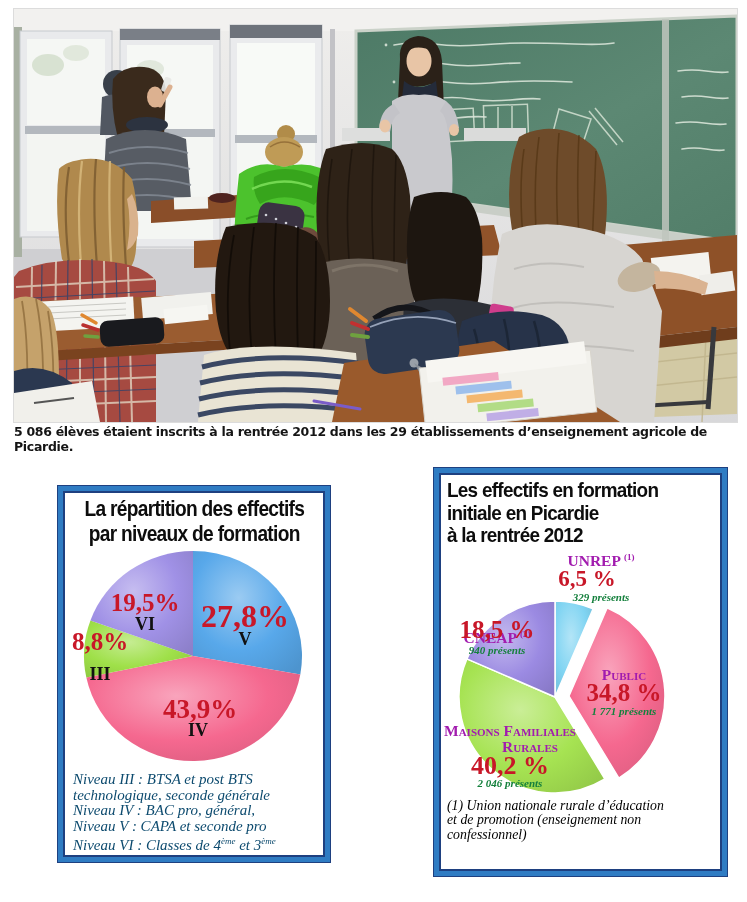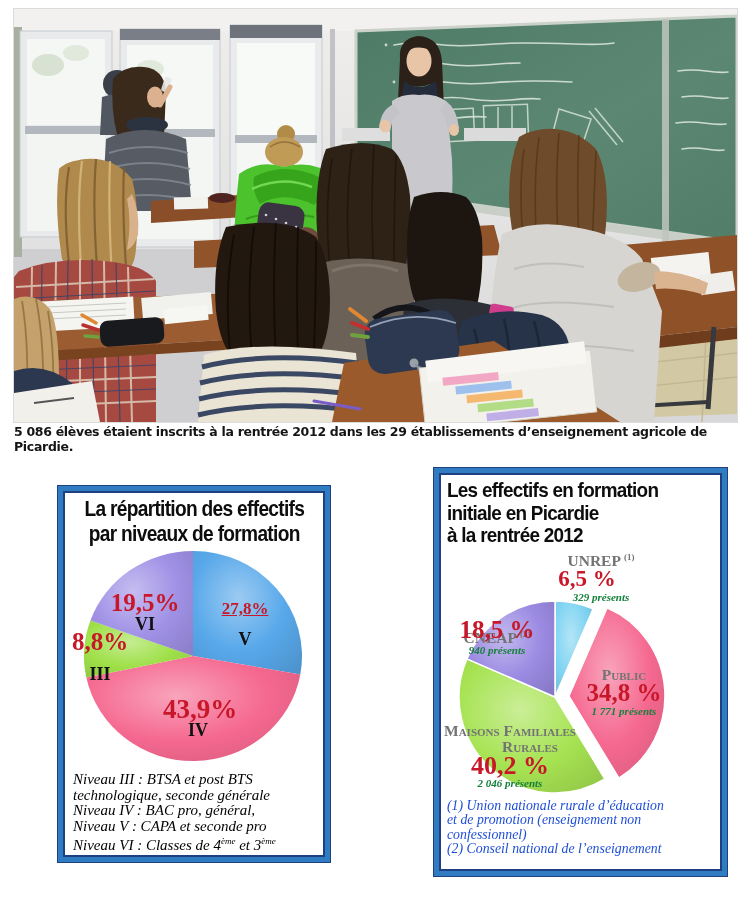--- a/index.html
+++ b/index.html
@@ -12,26 +12,26 @@
   .box-right{left:434px;top:468px;width:283px;height:398px;}
   .btitle{position:absolute;left:0;width:100%;font-weight:bold;color:#0d0d0d;}
   .btitle.center{text-align:center;}
   .btitle .line{display:block;line-height:25px;font-size:22px;letter-spacing:-0.8px;}
   .box-right .btitle .line{line-height:22.5px;font-size:21px;text-align:left;padding-left:8px;}
   .cond{display:inline-block;transform:scaleX(.87);transform-origin:50% 50%;white-space:nowrap;}
   .cond-l{display:inline-block;transform:scaleX(.9);transform-origin:0 50%;white-space:nowrap;}
   .pielayer{position:absolute;left:0;top:0;}
   .pct{position:absolute;transform:translateX(-50%);font-family:"Liberation Serif",serif;font-weight:bold;color:#c81728;white-space:nowrap;line-height:1.05;}
   .roman{position:absolute;transform:translateX(-50%);font-family:"Liberation Serif",serif;font-weight:bold;color:#111;white-space:nowrap;line-height:1;}
-  .orgname{position:absolute;transform:translateX(-50%);font-family:"Liberation Serif",serif;font-weight:bold;font-variant:small-caps;font-size:15.5px;color:#737373;white-space:nowrap;line-height:1;}
+  .orgname{position:absolute;transform:translateX(-50%);font-family:"Liberation Serif",serif;font-weight:bold;font-variant:small-caps;font-size:15.5px;color:#a21caf;white-space:nowrap;line-height:1;}
   .orgname .supr{font-size:9px;vertical-align:super;font-variant:normal;}
   .count{position:absolute;transform:translateX(-50%);font-family:"Liberation Serif",serif;font-weight:bold;font-style:italic;font-size:11px;color:#15803d;white-space:nowrap;line-height:1;}
-  .legend{position:absolute;left:10px;top:281px;width:246px;font-family:"Liberation Serif",serif;font-style:italic;font-size:15px;line-height:15.6px;color:#000000;}
+  .legend{position:absolute;left:10px;top:281px;width:246px;font-family:"Liberation Serif",serif;font-style:italic;font-size:15px;line-height:15.6px;color:#0c4a6e;}
   .legend sup{font-size:9px;}
-  .footnotes{position:absolute;left:8px;top:326px;width:270px;font-family:"Liberation Serif",serif;font-style:italic;font-size:13.8px;line-height:14.3px;color:#1d4ed8;}
+  .footnotes{position:absolute;left:8px;top:326px;width:270px;font-family:"Liberation Serif",serif;font-style:italic;font-size:13.8px;line-height:14.3px;color:#000000;}
 </style>
 </head>
 <body>
 
 <div class="photo">
 <svg width="723" height="413" viewBox="0 0 723 413">
   <defs>
     <linearGradient id="boardg" x1="0" y1="0" x2="1" y2="1">
       <stop offset="0" stop-color="#4d7a66"></stop>
           <stop offset="0.55" stop-color="#5c8873"></stop>
@@ -394,21 +394,21 @@
           <stop offset="1" stop-color="rgb(141,128,202)"></stop>
         </radialGradient>
       </defs>
       <path d="M 130.00 165.00 L 130.00 60.00 A 109 105 0 0 1 237.32 183.38 Z" fill="url(#pie-left-g0)"></path>
       <path d="M 130.00 165.00 L 237.32 183.38 A 109 105 0 0 1 23.33 186.62 Z" fill="url(#pie-left-g1)"></path>
       <path d="M 130.00 165.00 L 23.33 186.62 A 109 105 0 0 1 27.44 129.43 Z" fill="url(#pie-left-g2)"></path>
       <path d="M 130.00 165.00 L 27.44 129.43 A 109 105 0 0 1 130.00 60.00 Z" fill="url(#pie-left-g3)"></path>
     </svg>
   <div class="pct" style="left:82px;top:99px;font-size:25px;">19,5%</div>
   <div class="roman" style="left:82px;top:124px;font-size:18px;">VI</div>
-  <div class="pct" style="left:182px;top:109px;font-size:17px;text-decoration:underline;">27,8%</div>
+  <div class="pct" style="left:182px;top:109px;font-size:32px;">27,8%</div>
   <div class="roman" style="left:182px;top:139px;font-size:18px;">V</div>
   <div class="pct" style="left:37px;top:138px;font-size:25px;">8,8%</div>
   <div class="roman" style="left:37px;top:174px;font-size:18px;">III</div>
   <div class="pct" style="left:137px;top:204px;font-size:27px;">43,9%</div>
   <div class="roman" style="left:135px;top:230px;font-size:18px;">IV</div>
   <div class="legend">
     <div>Niveau III : BTSA et post BTS</div>
     <div>technologique, seconde générale</div>
     <div>Niveau IV : BAC pro, général,</div>
     <div>Niveau V : CAPA et seconde pro</div>
@@ -465,15 +465,14 @@
 
   <div class="orgname" style="left:71px;top:250px;"><span>Maisons Familiales</span></div>
   <div class="orgname" style="left:71px;top:266px;margin-left:20px;"><span>Rurales</span></div>
   <div class="pct" style="left:71px;top:279px;font-size:26px;">40,2 %</div>
   <div class="count" style="left:71px;top:305px;">2 046 présents</div>
 
   <div class="footnotes">
     <div>(1) Union nationale rurale d’éducation</div>
     <div>et de promotion (enseignement non</div>
     <div>confessionnel)</div>
-    <div>(2) Conseil national de l’enseignement</div>
   </div>
 </div>
 
 </body></html>

